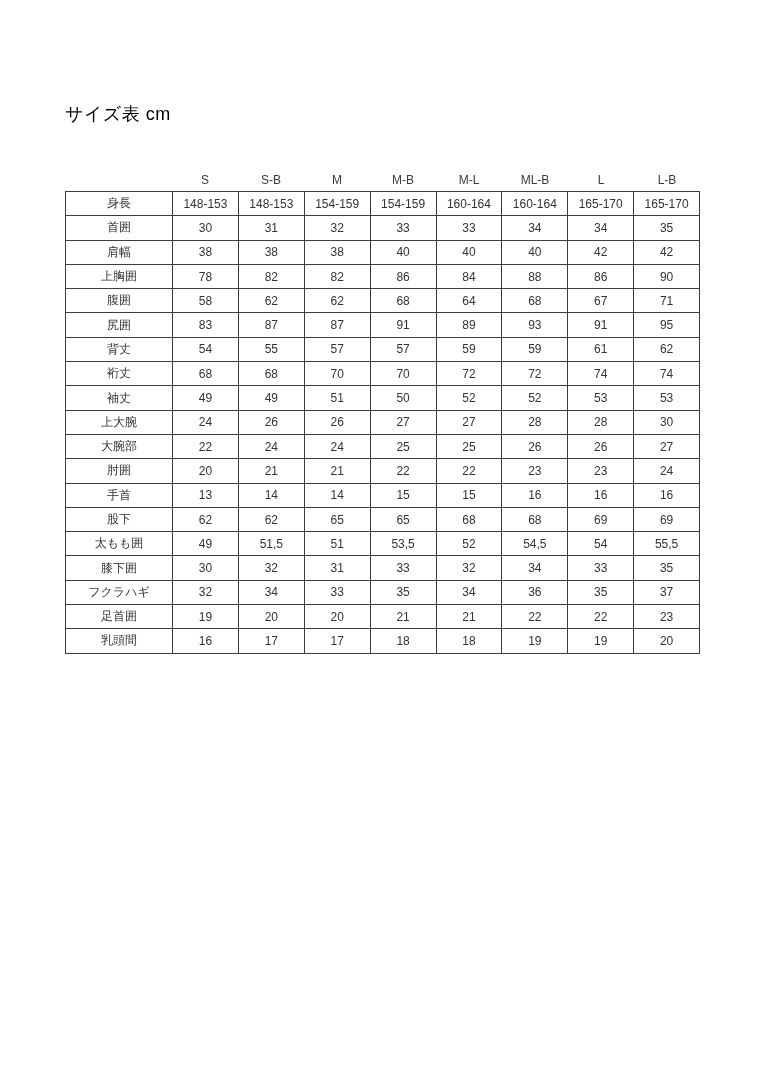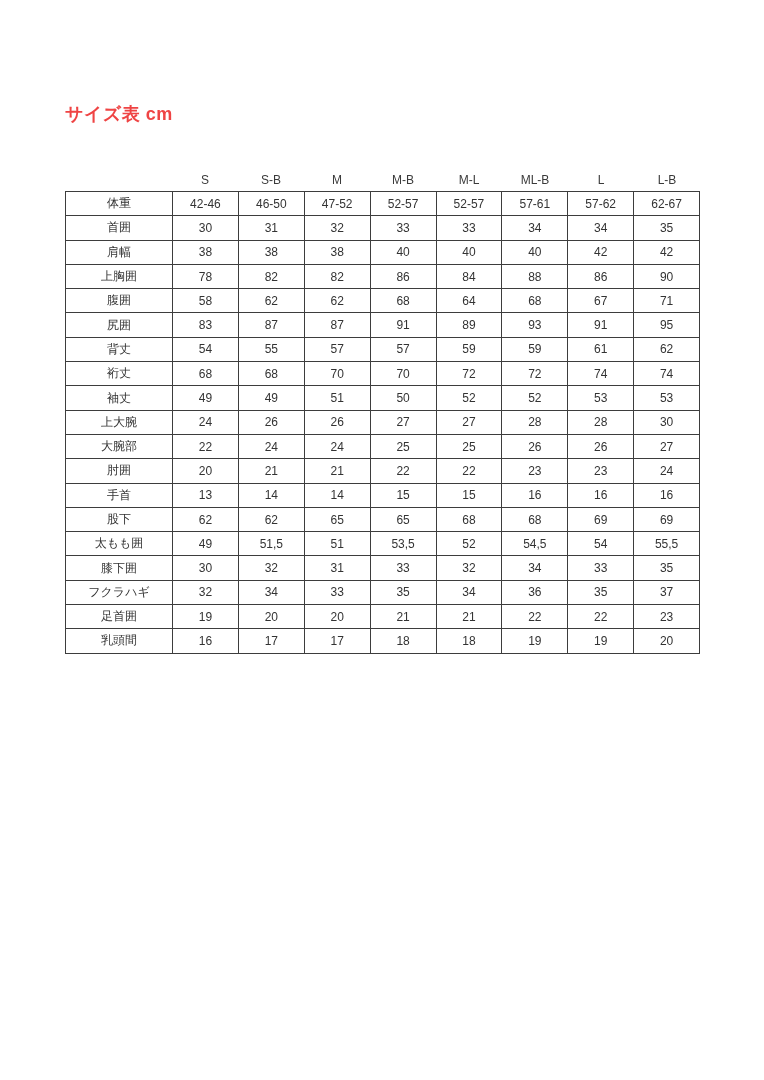--- a/index.html
+++ b/index.html
@@ -13,23 +13,23 @@
     position: relative;
     width: 764px; height: 1080px;
     overflow: hidden;
     background: #ffffff;
   }
   .page-title {
     position: absolute;
     left: 65px; top: 102px;
     margin: 0;
     font-size: 18px;
-    font-weight: 700;
+    font-weight: 400;
     letter-spacing: 0.5px;
-    color: #ef4444;
+    color: #000000;
   }
   .table-area {
     position: absolute;
     left: 65px; top: 168px;
     width: 635px;
   }
   .header-row {
     display: flex;
     height: 23px;
     align-items: center;
@@ -97,30 +97,30 @@
         <div class="header-cell col">M</div>
         <div class="header-cell col">M-B</div>
         <div class="header-cell col">M-L</div>
         <div class="header-cell col">ML-B</div>
         <div class="header-cell col">L</div>
         <div class="header-cell col">L-B</div>
       </div>
     <table class="size-table">
       <tbody>
 
-          <tr>
-            <td class="row-label">体重</td>
-            <td>42-46</td>
-            <td>46-50</td>
-            <td>47-52</td>
-            <td>52-57</td>
-            <td>52-57</td>
-            <td>57-61</td>
-            <td>57-62</td>
-            <td>62-67</td>
+      <tr>
+            <td class="row-label">身長</td>
+            <td>148-153</td>
+            <td>148-153</td>
+            <td>154-159</td>
+            <td>154-159</td>
+            <td>160-164</td>
+            <td>160-164</td>
+            <td>165-170</td>
+            <td>165-170</td>
           </tr>
           <tr>
             <td class="row-label">首囲</td>
             <td>30</td>
             <td>31</td>
             <td>32</td>
             <td>33</td>
             <td>33</td>
             <td>34</td>
             <td>34</td>

